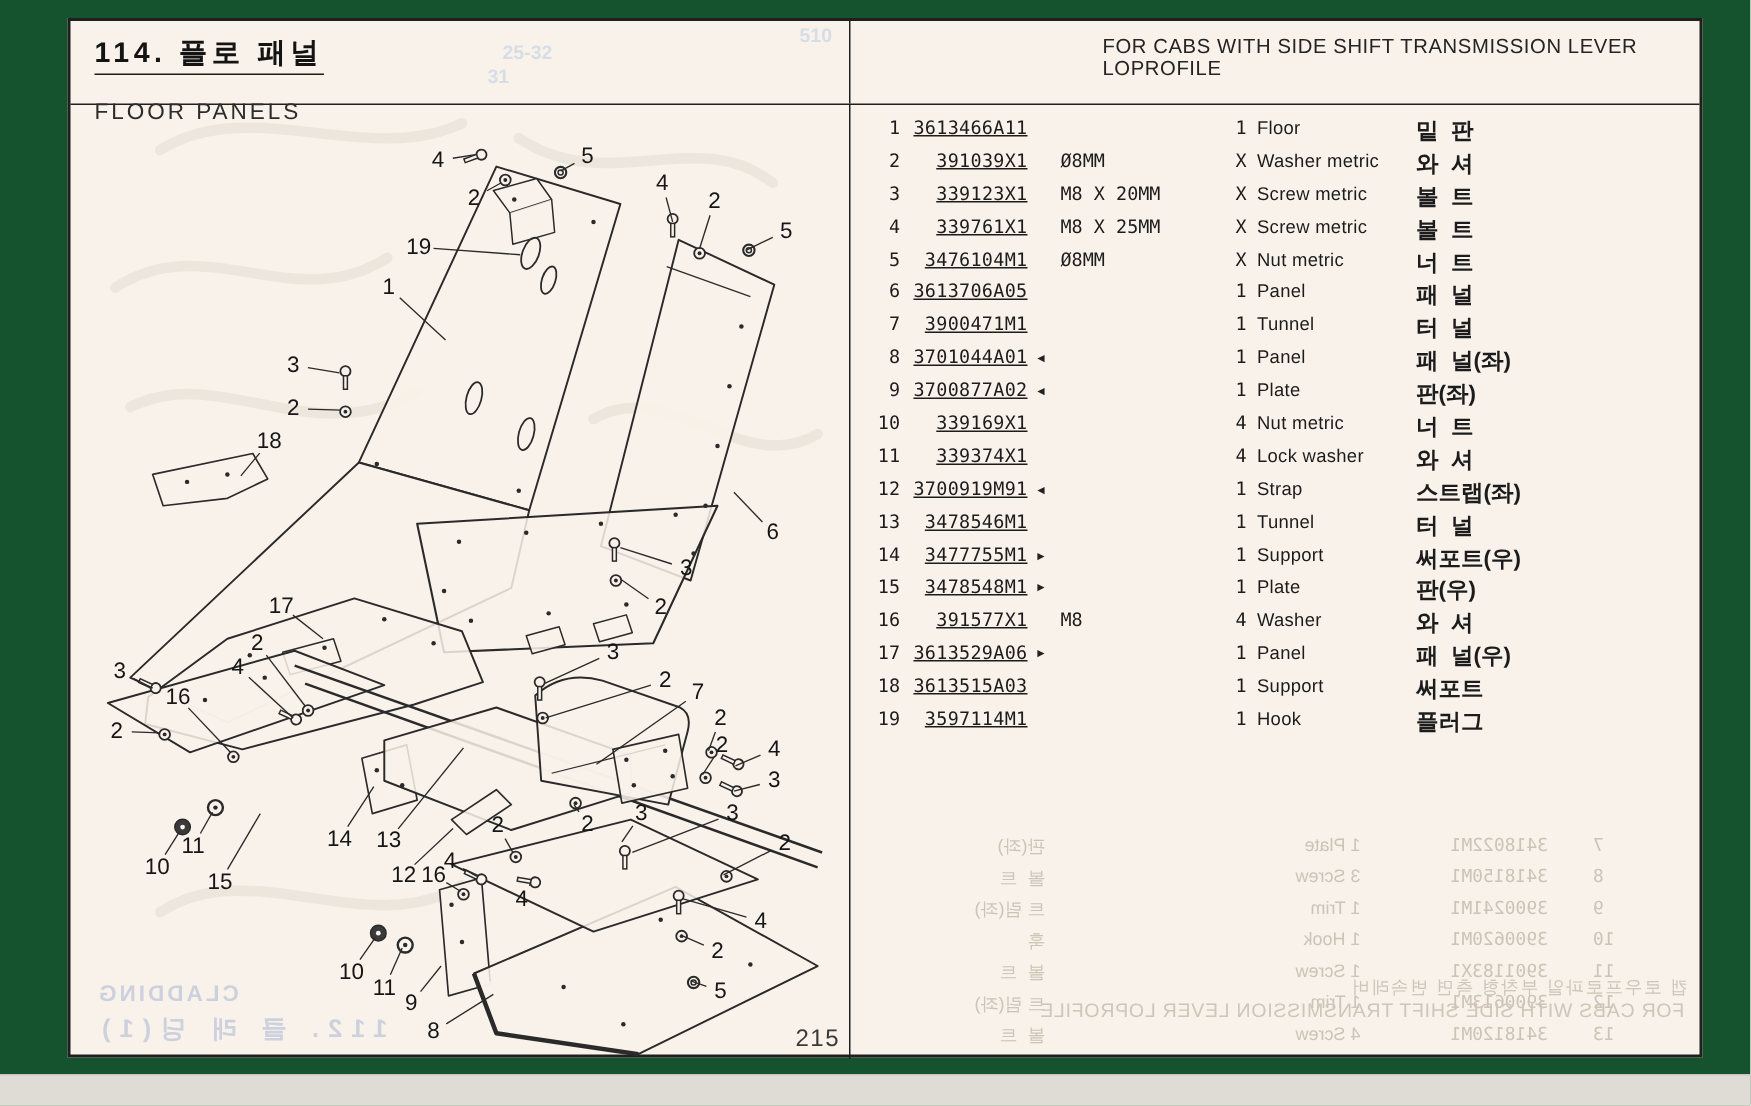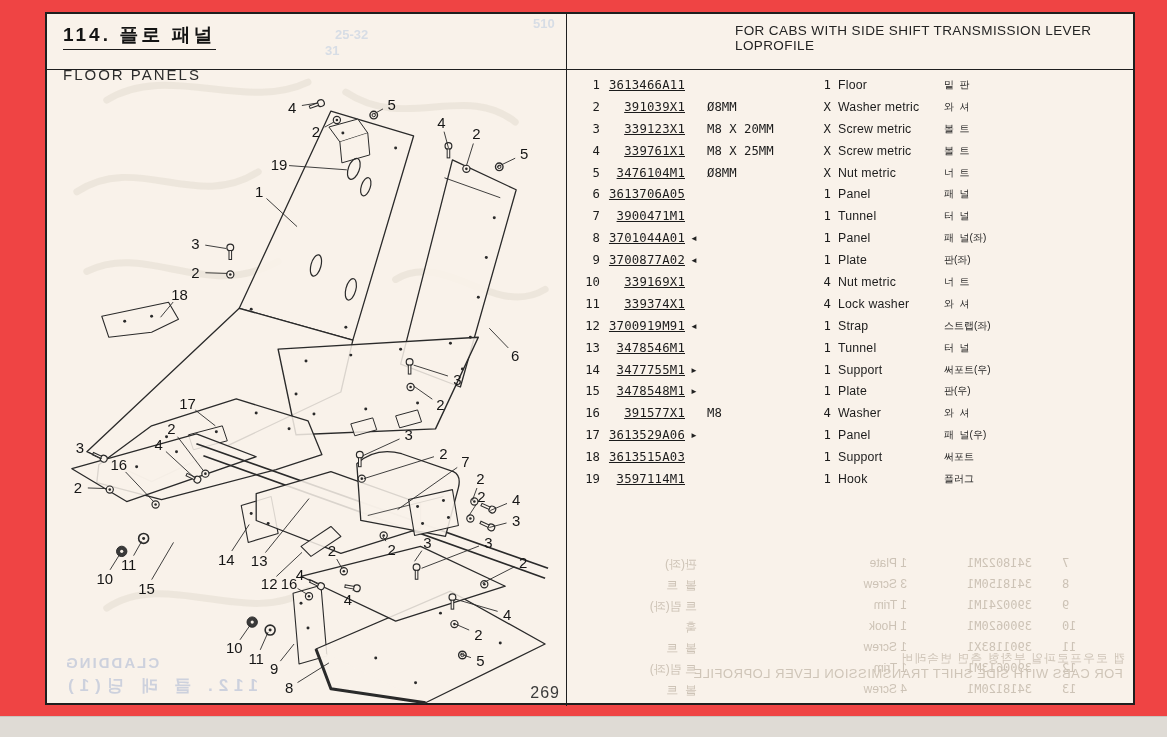--- a/index.html
+++ b/index.html
@@ -1,17 +1,17 @@
 <!DOCTYPE html>
 <html><head>
 <meta charset="utf-8">
 <style>
   html,body{margin:0;padding:0;}
   body{font-family:"Liberation Sans",sans-serif;background:#eee9e2;}
-  .stage{position:relative;width:1167px;height:737px;background:#ef4444;overflow:hidden;}
+  .stage{position:relative;width:1167px;height:737px;background:#14532d;overflow:hidden;}
   .bottom-strip{position:absolute;left:0;top:716px;width:1167px;height:21px;background:#dfdbd5;border-top:1px solid #c9c5bf;}
   .page{position:absolute;left:45px;top:12px;width:1090px;height:693px;border:2px solid #1f1f1f;background:#f9f2ea;box-sizing:border-box;}
   
   .hdr{display:flex;height:55px;border-bottom:1.5px solid #1f1f1f;}
   .hdr-left{width:520px;border-right:1.5px solid #1f1f1f;box-sizing:border-box;padding:8px 0 0 16px;}
   .hdr-right{flex:1;padding:6px 0 0 168px;box-sizing:border-box;}
   .title-ko{font-size:19px;font-weight:bold;color:#141414;letter-spacing:3px;border-bottom:1.6px solid #1b1b1b;display:inline-block;padding-bottom:1px;}
   .title-en{font-size:15px;color:#2c2c2c;letter-spacing:2px;margin-top:16px;}
   .sub-ko{font-size:13px;color:#222;letter-spacing:1px;}
   .sub-en{font-size:13.5px;color:#242424;letter-spacing:0.4px;margin-top:3px;}
@@ -21,21 +21,21 @@
   .table-wrap{flex:1;position:relative;padding-top:8px;}
   .page-num{position:absolute;right:6px;bottom:4px;font-size:16px;color:#3a3a3a;letter-spacing:1px;}
   
   .prow{display:flex;height:21.9px;align-items:flex-start;font-size:12.3px;color:#1c1c1c;}
   .c-ref{width:33px;text-align:right;font-family:"DejaVu Sans Mono",monospace;}
   .c-part{width:85px;text-align:right;font-family:"DejaVu Sans Mono",monospace;letter-spacing:0.2px;text-decoration:underline;}
   .c-mark{width:18px;text-align:center;font-size:8px;padding-top:3px;color:#222;}
   .c-size{width:108px;font-family:"DejaVu Sans Mono",monospace;padding-left:4px;}
   .c-qty{width:16px;text-align:right;font-family:"DejaVu Sans Mono",monospace;}
   .c-name{width:104px;padding-left:7px;letter-spacing:0.2px;}
-  .c-ko{padding-left:2px;white-space:pre;font-size:10px;}
+  .c-ko{padding-left:2px;white-space:pre;font-size:15px;font-weight:bold;}
   
   .ghost{position:absolute;color:#cdc3b6;transform:scaleX(-1);pointer-events:none;}
   .ghost-row{display:flex;height:21px;font-size:12px;white-space:pre;}
   .g-ref{width:35px;text-align:right;font-family:"DejaVu Sans Mono",monospace;}
   .g-part{width:95px;text-align:right;font-family:"DejaVu Sans Mono",monospace;}
   .g-name{width:170px;padding-left:60px;}
   .g-ko{padding-left:40px;}
   .ghost-num{position:absolute;color:#ccd6e4;font-weight:bold;font-size:13px;opacity:0.75;pointer-events:none;}
   .ghost-clad1{left:17px;top:640px;font-size:15px;font-weight:bold;letter-spacing:2px;color:#c3cadb;opacity:0.8;}
   .ghost-clad2{left:15px;top:660px;font-size:17px;font-weight:bold;letter-spacing:6px;color:#c3cadb;opacity:0.8;}
@@ -364,21 +364,21 @@
             <text x="435" y="593" text-anchor="middle" dominant-baseline="central" font-size="15" font-family="&quot;Liberation Sans&quot;,sans-serif" fill="#161616">5</text>
             <line x1="193.71064488198598" y1="571.7909479821451" x2="204" y2="557" stroke="#2a2a2a" stroke-width="0.9"></line>
             <text x="188" y="580" text-anchor="middle" dominant-baseline="central" font-size="15" font-family="&quot;Liberation Sans&quot;,sans-serif" fill="#161616">10</text>
             <line x1="214.0613846605345" y1="581.8618845137975" x2="222" y2="564" stroke="#2a2a2a" stroke-width="0.9"></line>
             <text x="210" y="591" text-anchor="middle" dominant-baseline="central" font-size="15" font-family="&quot;Liberation Sans&quot;,sans-serif" fill="#161616">11</text>
             <line x1="234.24695047554425" y1="593.1913119055697" x2="248" y2="576" stroke="#2a2a2a" stroke-width="0.9"></line>
             <text x="228" y="601" text-anchor="middle" dominant-baseline="central" font-size="15" font-family="&quot;Liberation Sans&quot;,sans-serif" fill="#161616">9</text>
             <line x1="251.47998304005088" y1="614.7000105999682" x2="283" y2="595" stroke="#2a2a2a" stroke-width="0.9"></line>
             <text x="243" y="620" text-anchor="middle" dominant-baseline="central" font-size="15" font-family="&quot;Liberation Sans&quot;,sans-serif" fill="#161616">8</text>
           </svg>
-        <div class="page-num">269</div>
+        <div class="page-num">215</div>
       </div>
 
       <div class="table-wrap">
         <div id="parts-rows">
             <div class="prow">
               <span class="c-ref">1</span>
               <span class="c-part">3613466A11</span>
               <span class="c-mark"></span>
               <span class="c-size"></span>
               <span class="c-qty">1</span>

